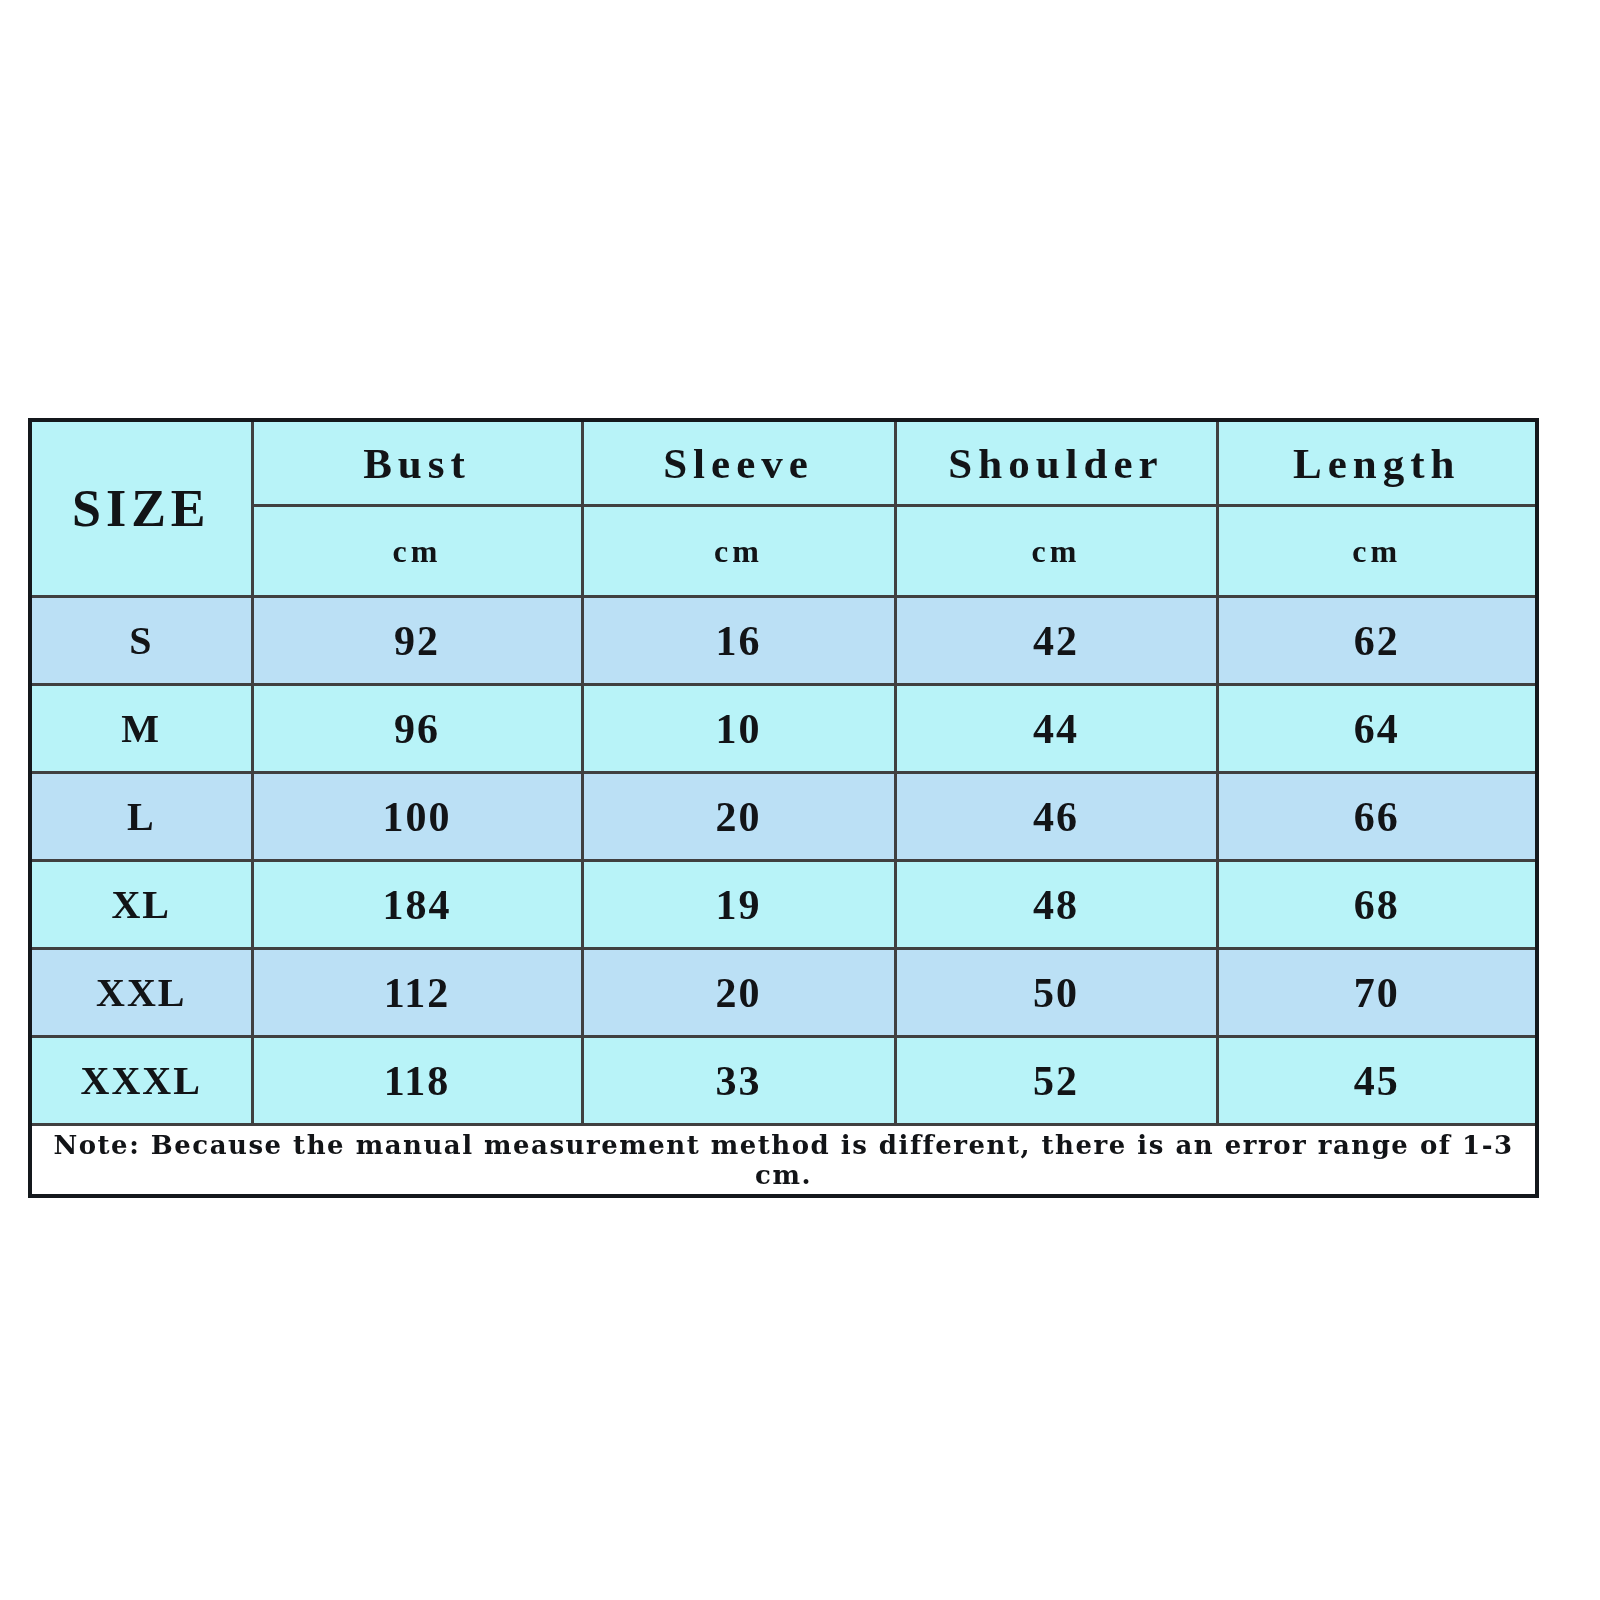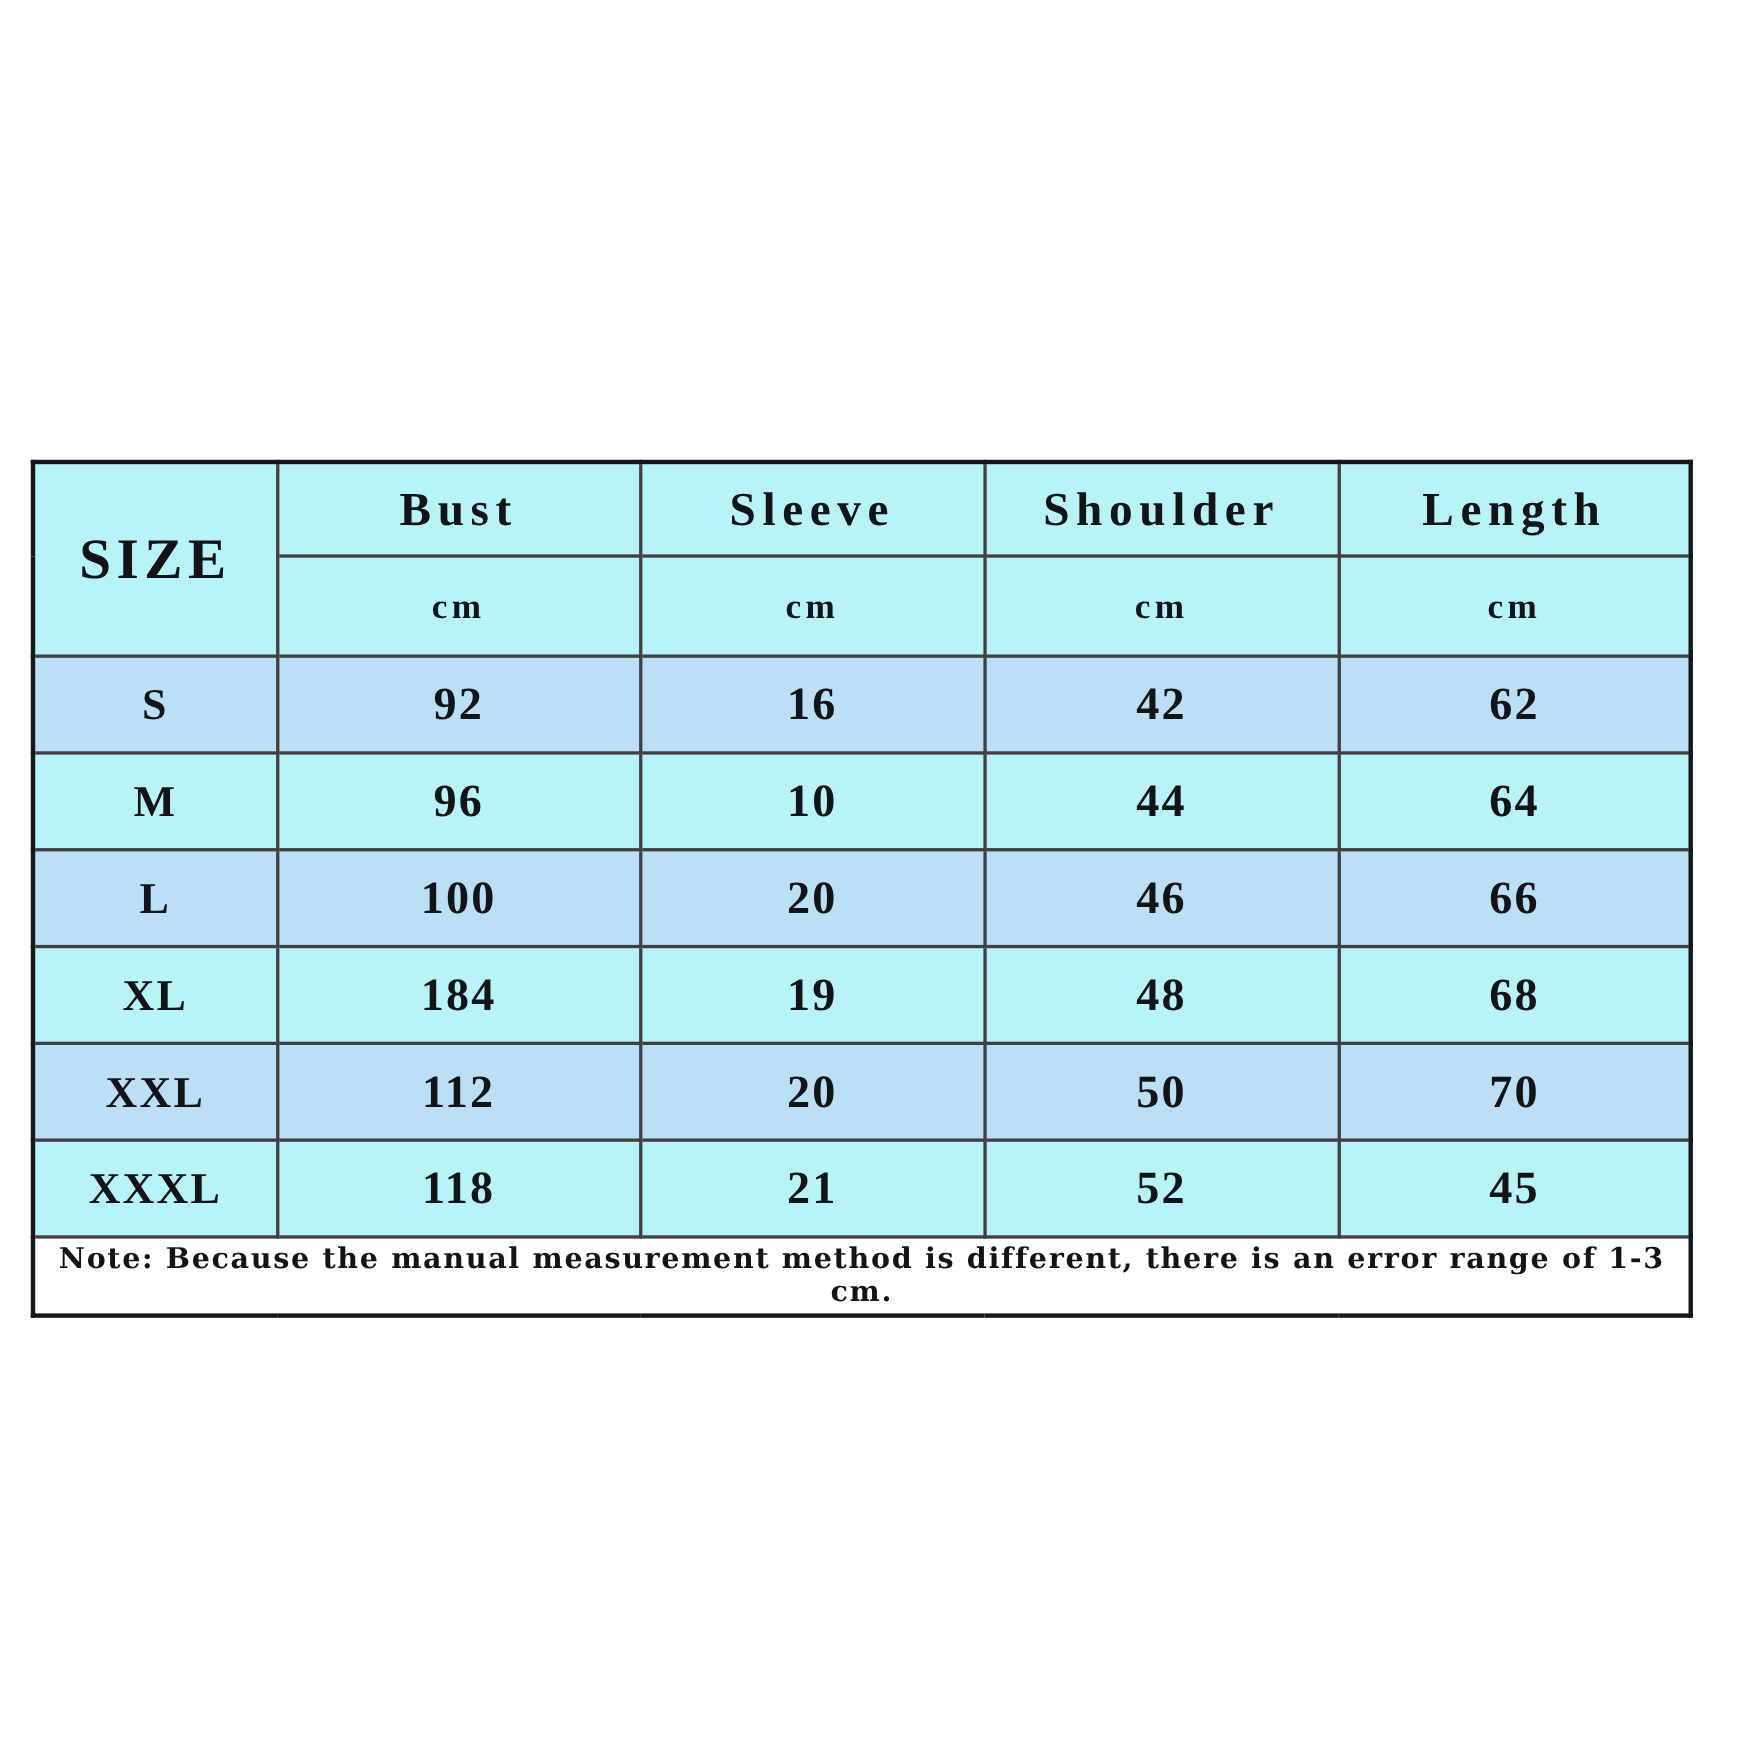--- a/index.html
+++ b/index.html
@@ -160,21 +160,21 @@
         <td class="shade-dark data-cell data-size">XXL</td>
         <td class="shade-dark data-cell">112</td>
         <td class="shade-dark data-cell">20</td>
         <td class="shade-dark data-cell">50</td>
         <td class="shade-dark data-cell">70</td>
       </tr>
 
       <tr>
         <td class="shade-light data-cell data-size">XXXL</td>
         <td class="shade-light data-cell">118</td>
-        <td class="shade-light data-cell">21</td>
+        <td class="shade-light data-cell">33</td>
         <td class="shade-light data-cell">52</td>
         <td class="shade-light data-cell">45</td>
       </tr>
 
       <tr>
         <td class="shade-white note-cell" colspan="5">Note: Because the manual measurement method is different, there is an error range of 1-3 cm.</td>
       </tr>
 
     </tbody>
   </table>

